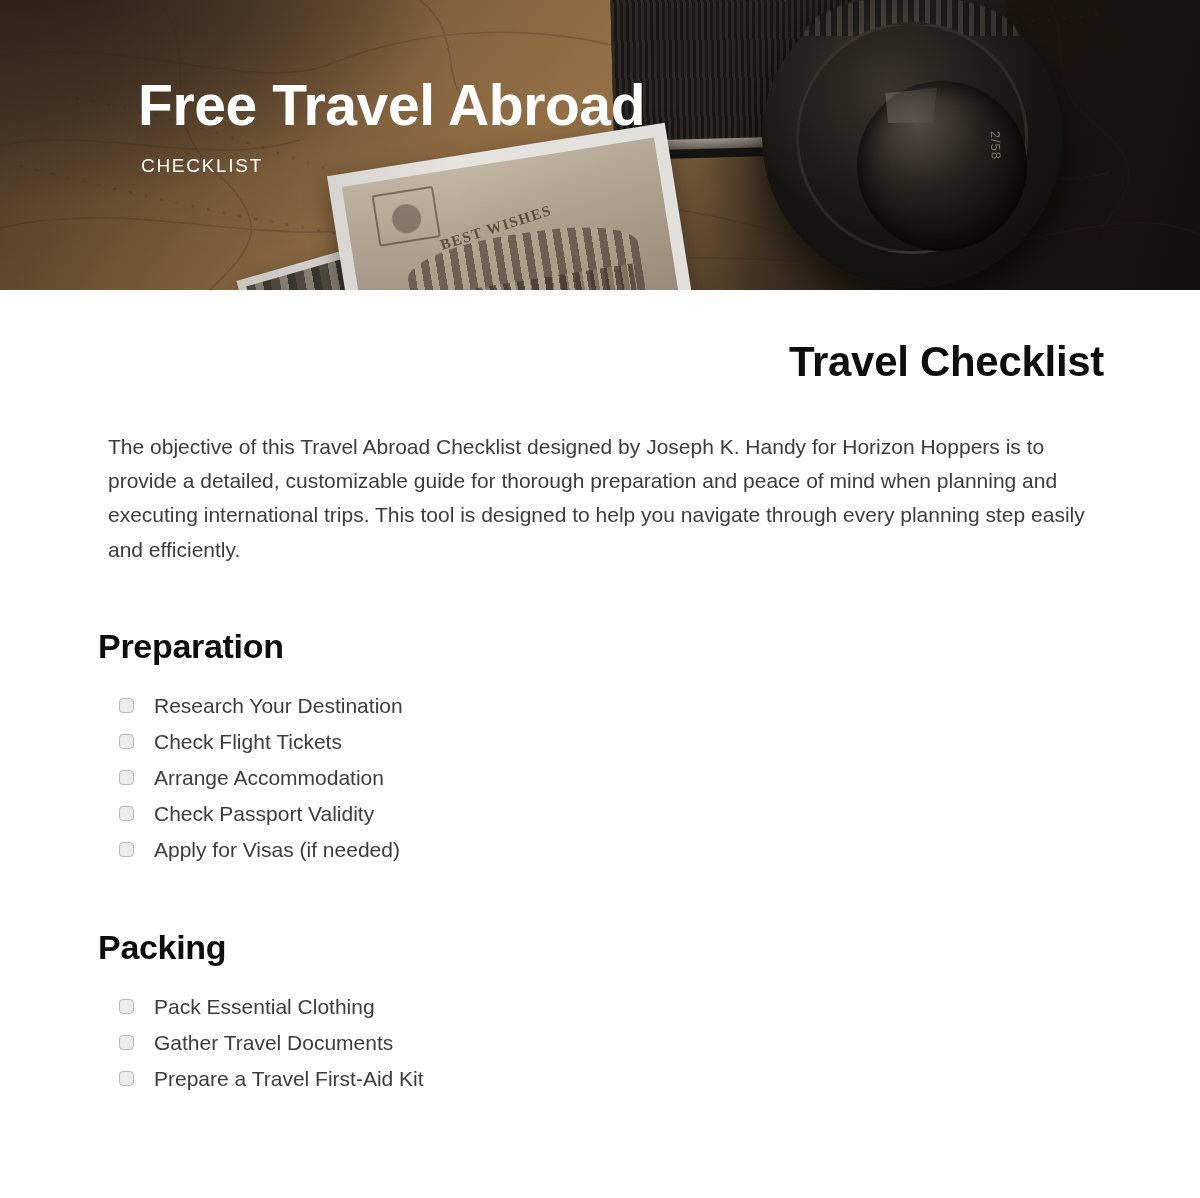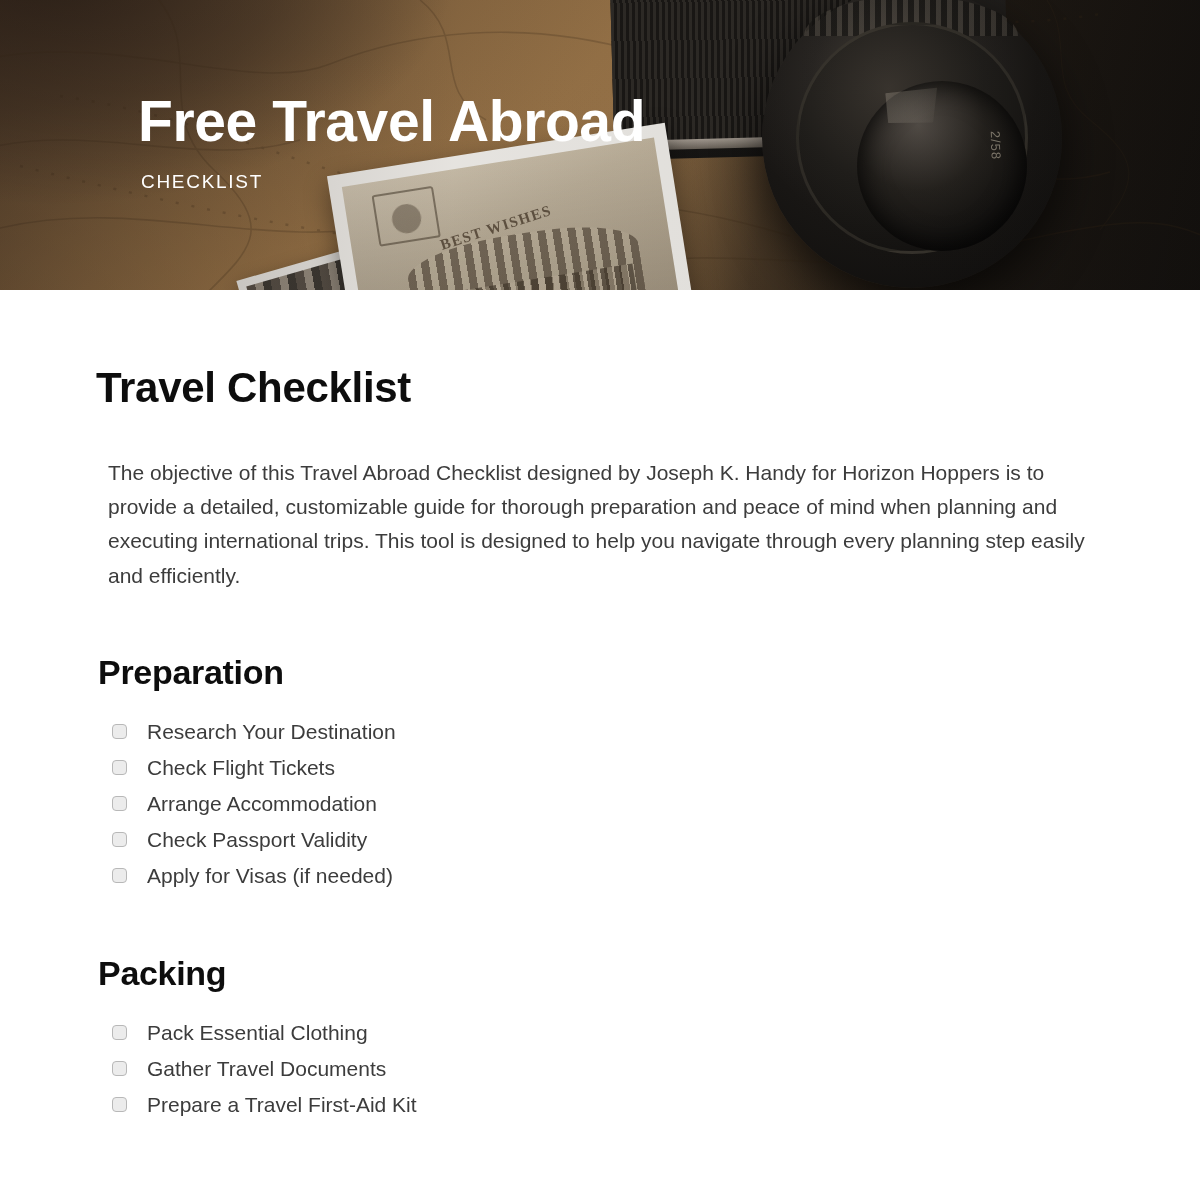--- a/index.html
+++ b/index.html
@@ -171,21 +171,21 @@
     background: repeating-linear-gradient(90deg, rgba(120,112,100,0.30) 0 5px, rgba(20,19,17,0.55) 5px 11px);
     border-radius: 50% / 100% 100% 0 0;
   }
 
   .hero-overlay {
     position: absolute; inset: 0;
     background: linear-gradient(92deg, rgba(30,22,16,0.30) 0%, rgba(30,22,16,0.06) 38%, rgba(0,0,0,0.10) 100%);
   }
   .hero-text {
     position: absolute;
-    left: 138px; top: 92px;
+    left: 138px; top: 76px;
     z-index: 6;
   }
   .hero-title {
     margin: 0;
     font-size: 57px;
     font-weight: bold;
     color: #ffffff;
     line-height: 1.05;
     letter-spacing: -0.4px;
     white-space: nowrap;
@@ -197,22 +197,22 @@
     color: #ffffff;
     letter-spacing: 1.7px;
   }
 
   
   .content {
     padding: 0 96px;
   }
   .doc-title {
     margin: 0;
-    padding-top: 74px;
-    text-align: left;
+    padding-top: 48px;
+    text-align: right;
     font-size: 42px;
     font-weight: bold;
     color: #0d0d0d;
     letter-spacing: -0.3px;
   }
   .intro {
     margin: 44px 0 0 12px;
     font-size: 21px;
     line-height: 1.63;
     color: #3c3c3c;
@@ -221,21 +221,21 @@
   .section {
     margin-top: 60px;
   }
   .section-title {
     margin: 0 0 22px 2px;
     font-size: 34px;
     font-weight: bold;
     color: #0d0d0d;
     letter-spacing: -0.3px;
   }
-  .check-list { list-style: none; margin: 9px; padding: 0; }
+  .check-list { list-style: none; margin: 16px; padding: 0; }
   .check-item {
     display: flex;
     align-items: center;
     height: 36px;
   }
   .checkbox {
     flex: 0 0 auto;
     width: 15px; height: 15px;
     border: 1px solid #b8b8b8;
     border-radius: 4px;

